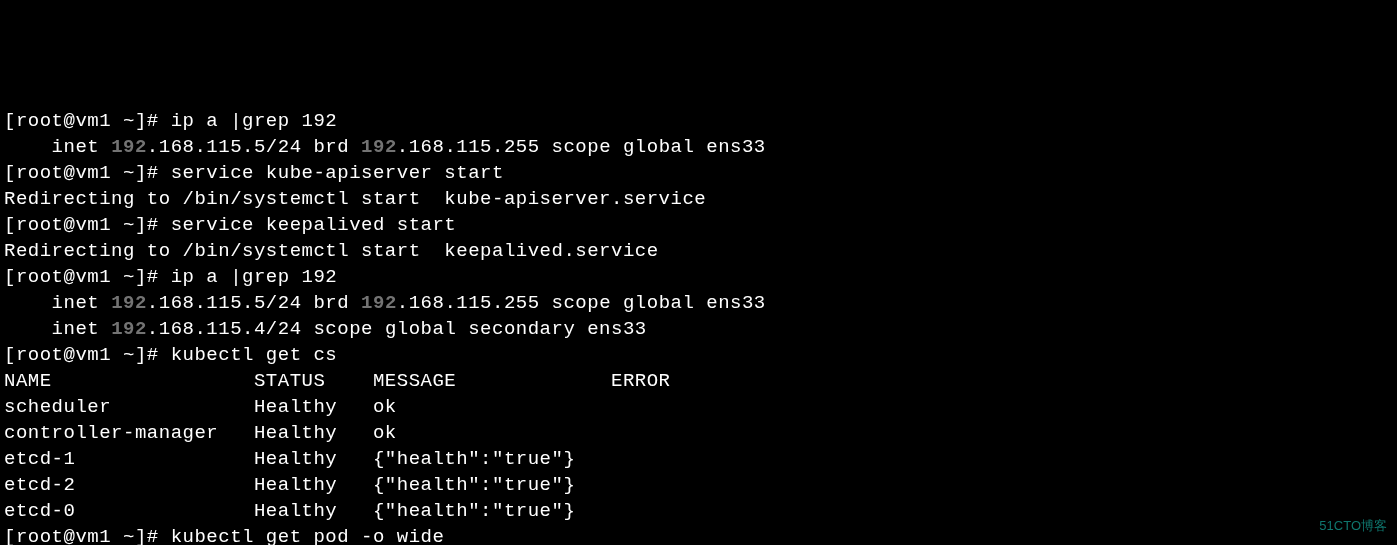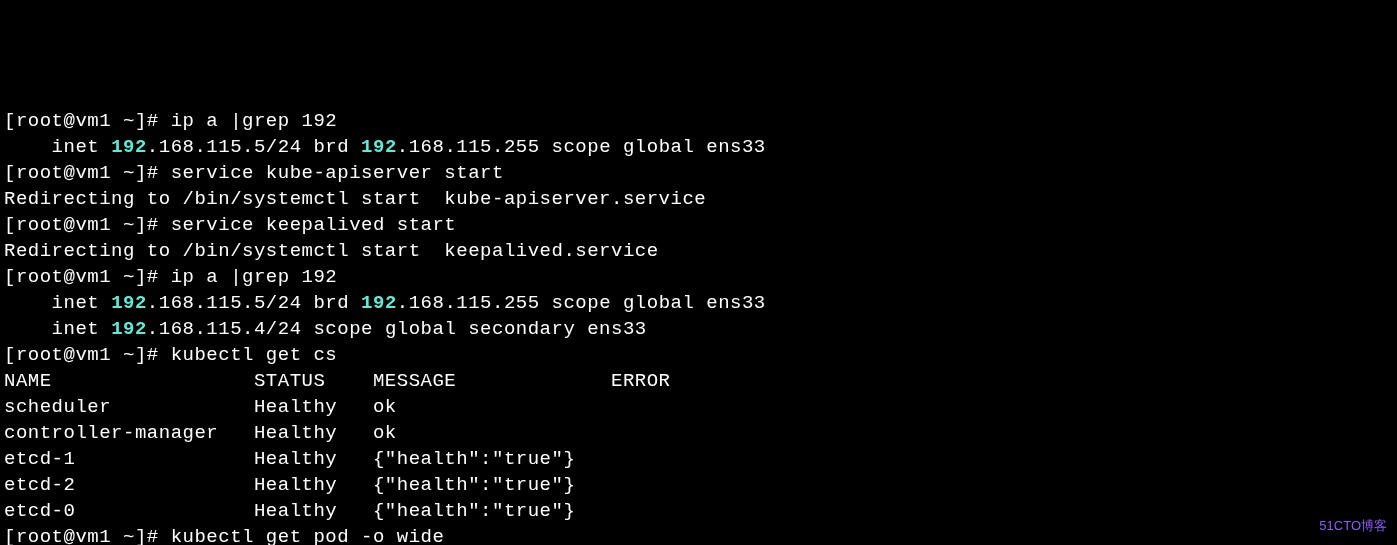--- a/index.html
+++ b/index.html
@@ -6,26 +6,26 @@
       background: #000;
       color: #fff;
       font-family: "Courier New", monospace;
       font-size: 19px;
       line-height: 26px;
       margin: 0;
       padding: 4px;
       white-space: pre;
       letter-spacing: 0.5px;
     }
-    .hl { color: #5eead4; font-weight: bold; }
+    .hl { color: #737373; font-weight: bold; }
     .wm {
       position: fixed;
       right: 10px;
       bottom: 6px;
-      color: #8b5cf6;
+      color: #0f766e;
       font-size: 13px;
       font-family: sans-serif;
       letter-spacing: 0;
       white-space: nowrap;
     }
     #terminal { position: relative; }
   </style>
 </head>
 <body>
 

